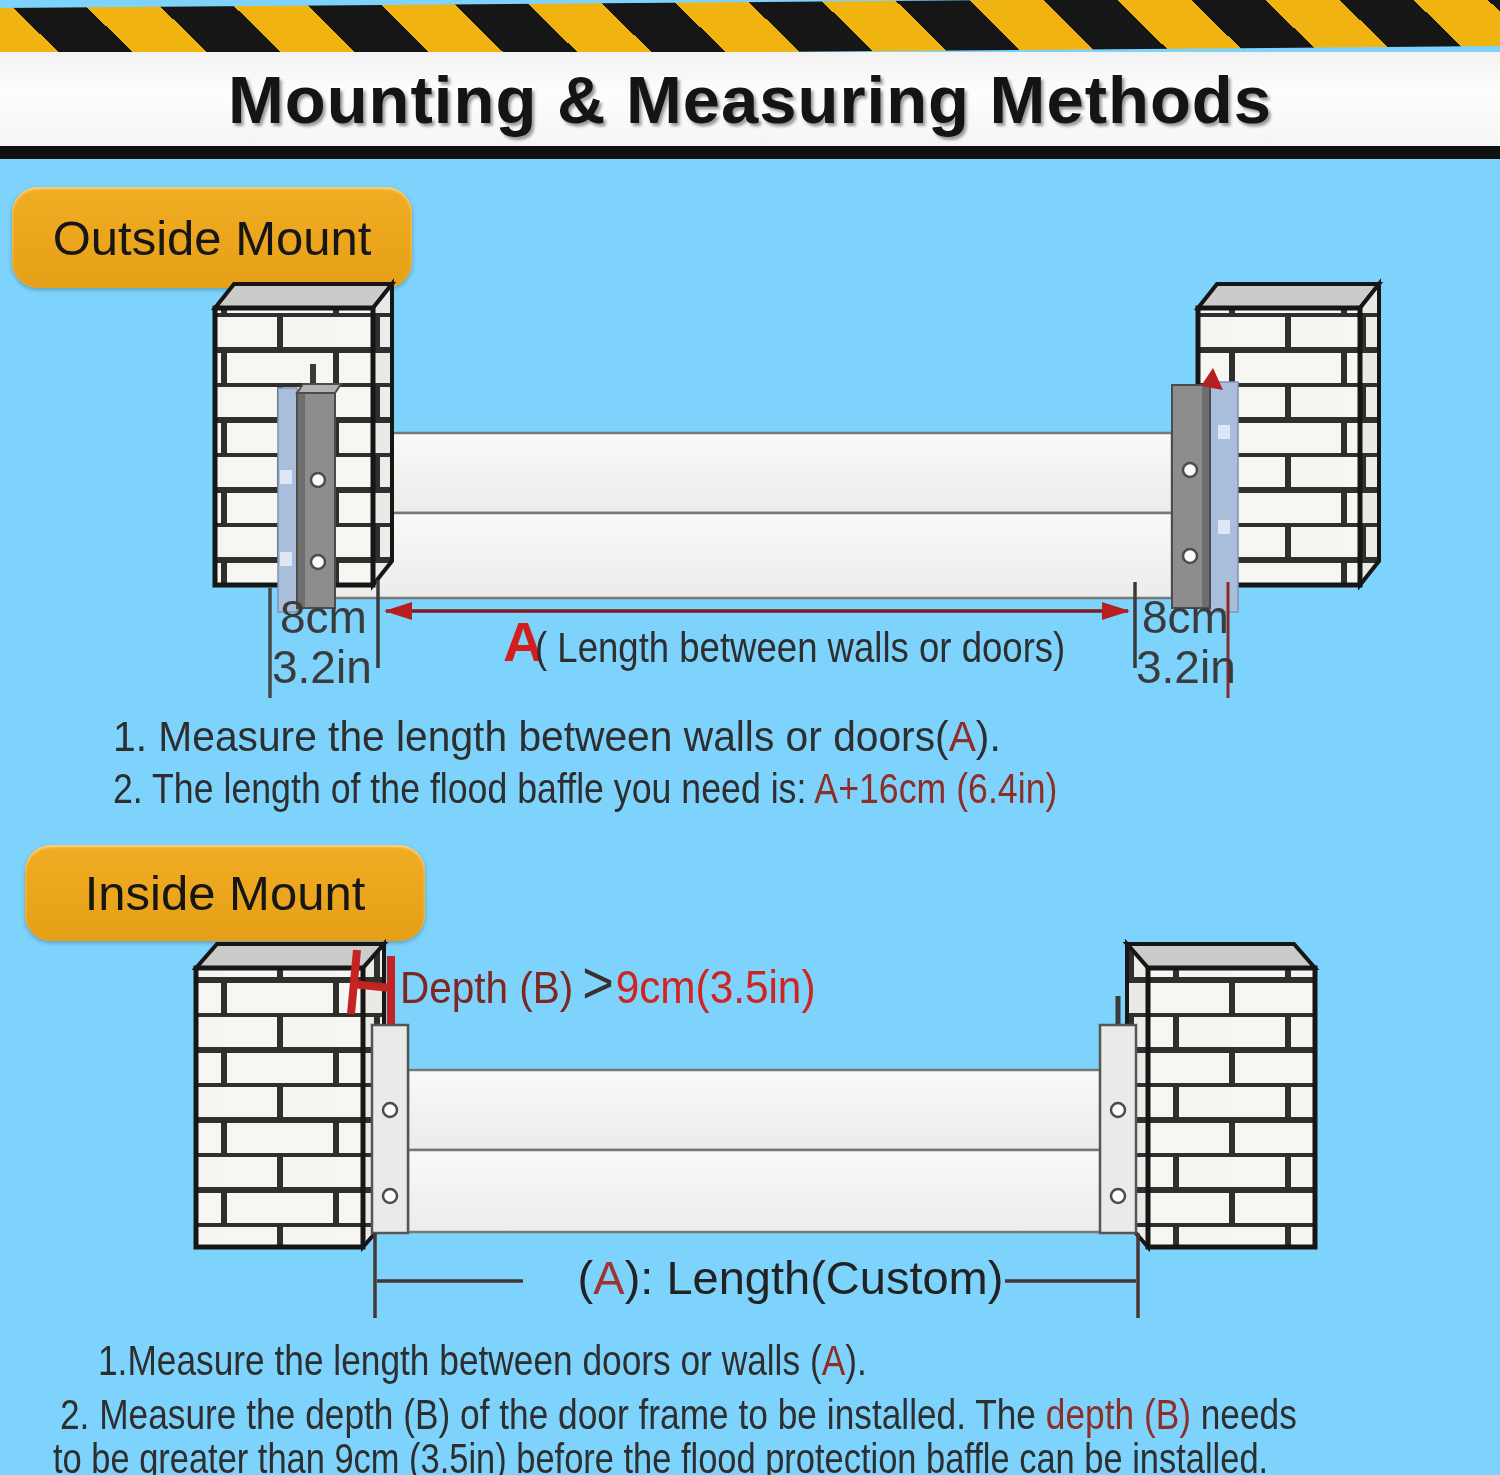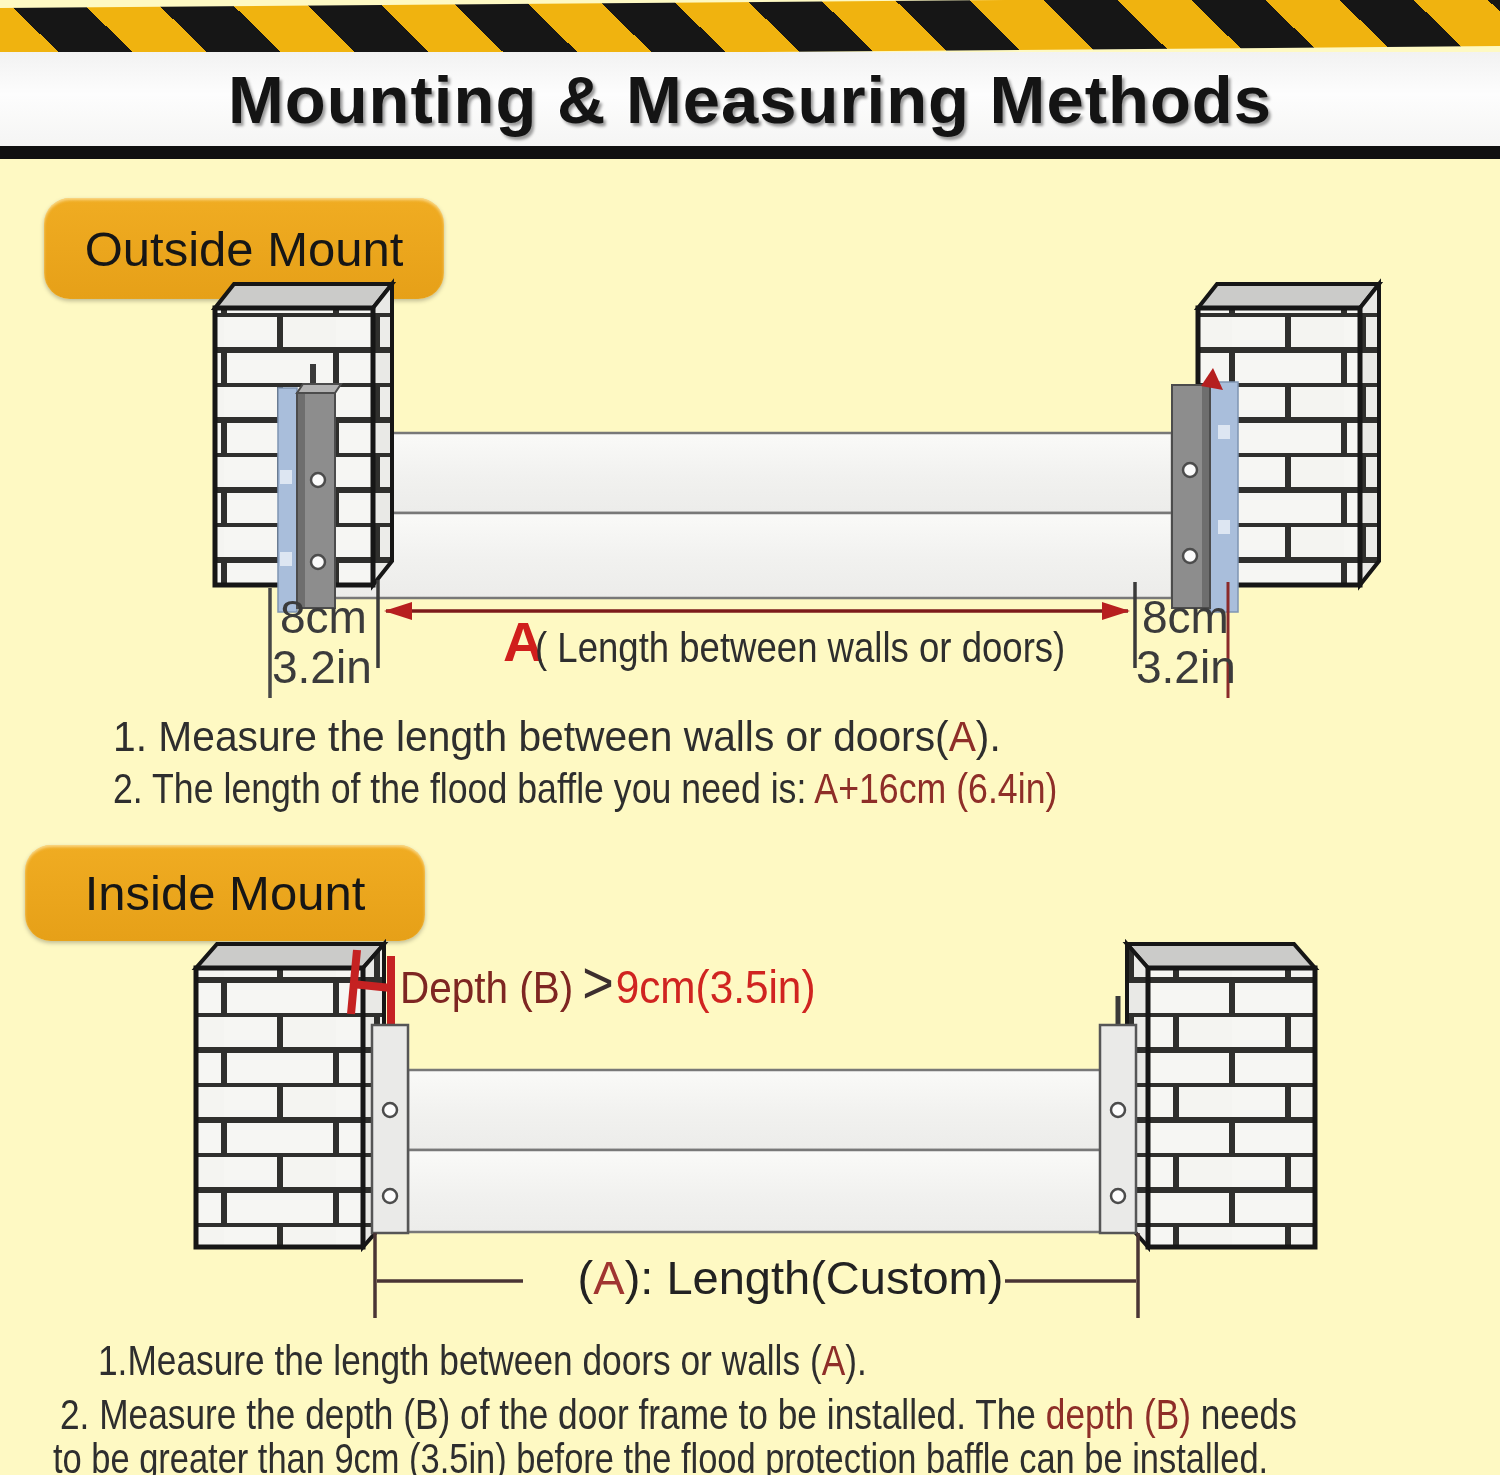--- a/index.html
+++ b/index.html
@@ -1,17 +1,17 @@
 <!DOCTYPE html>
 <html><head>
 <meta charset="utf-8">
 <style>
   html,body{margin:0;padding:0;background:#ffffff;}
   .page{
-    position:relative;width:1500px;height:1475px;overflow:hidden;background:#fef9c3;
+    position:relative;width:1500px;height:1475px;overflow:hidden;background:#7dd3fc;
     font-family:"Liberation Sans","DejaVu Sans",sans-serif;color:#2e2e2e;
   }
   
   .stripes{
     position:absolute;left:-10px;top:2px;width:1520px;height:50px;
     background:repeating-linear-gradient(45deg,#f0b30f 0 52px,#161616 52px 104px);
     transform:rotate(-0.45deg);
   }
   .title-band{
     position:absolute;left:0;top:52px;width:1500px;height:94px;
@@ -25,21 +25,21 @@
   }
   .black-bar{position:absolute;left:0;top:146px;width:1500px;height:13px;background:#101010;}
   
   .badge{
     position:absolute;width:400px;border-radius:26px;
     background:linear-gradient(180deg,#f0ac22,#e6a018);
     box-shadow:0 2px 4px rgba(0,0,0,0.25), inset 0 2px 3px rgba(255,235,180,0.7);
     display:flex;align-items:center;justify-content:center;
     font-size:49px;color:#161616;white-space:nowrap;
   }
-  #badge-outside{left:44px;top:187px;height:101px;margin-top:11px;}
+  #badge-outside{left:12px;top:187px;height:101px;}
   #badge-inside{left:25px;top:845px;height:96px;}
   
   .diagram-svg{position:absolute;left:0;}
   #svg-outside{top:270px;}
   #svg-inside{top:938px;}
   
   .lbl{position:absolute;white-space:nowrap;line-height:1;}
   .dim-txt{font-size:46px;color:#3b3b3b;}
   .letter-red{color:#d01f1c;font-weight:bold;}
   .maroon{color:#8e2e28;}

